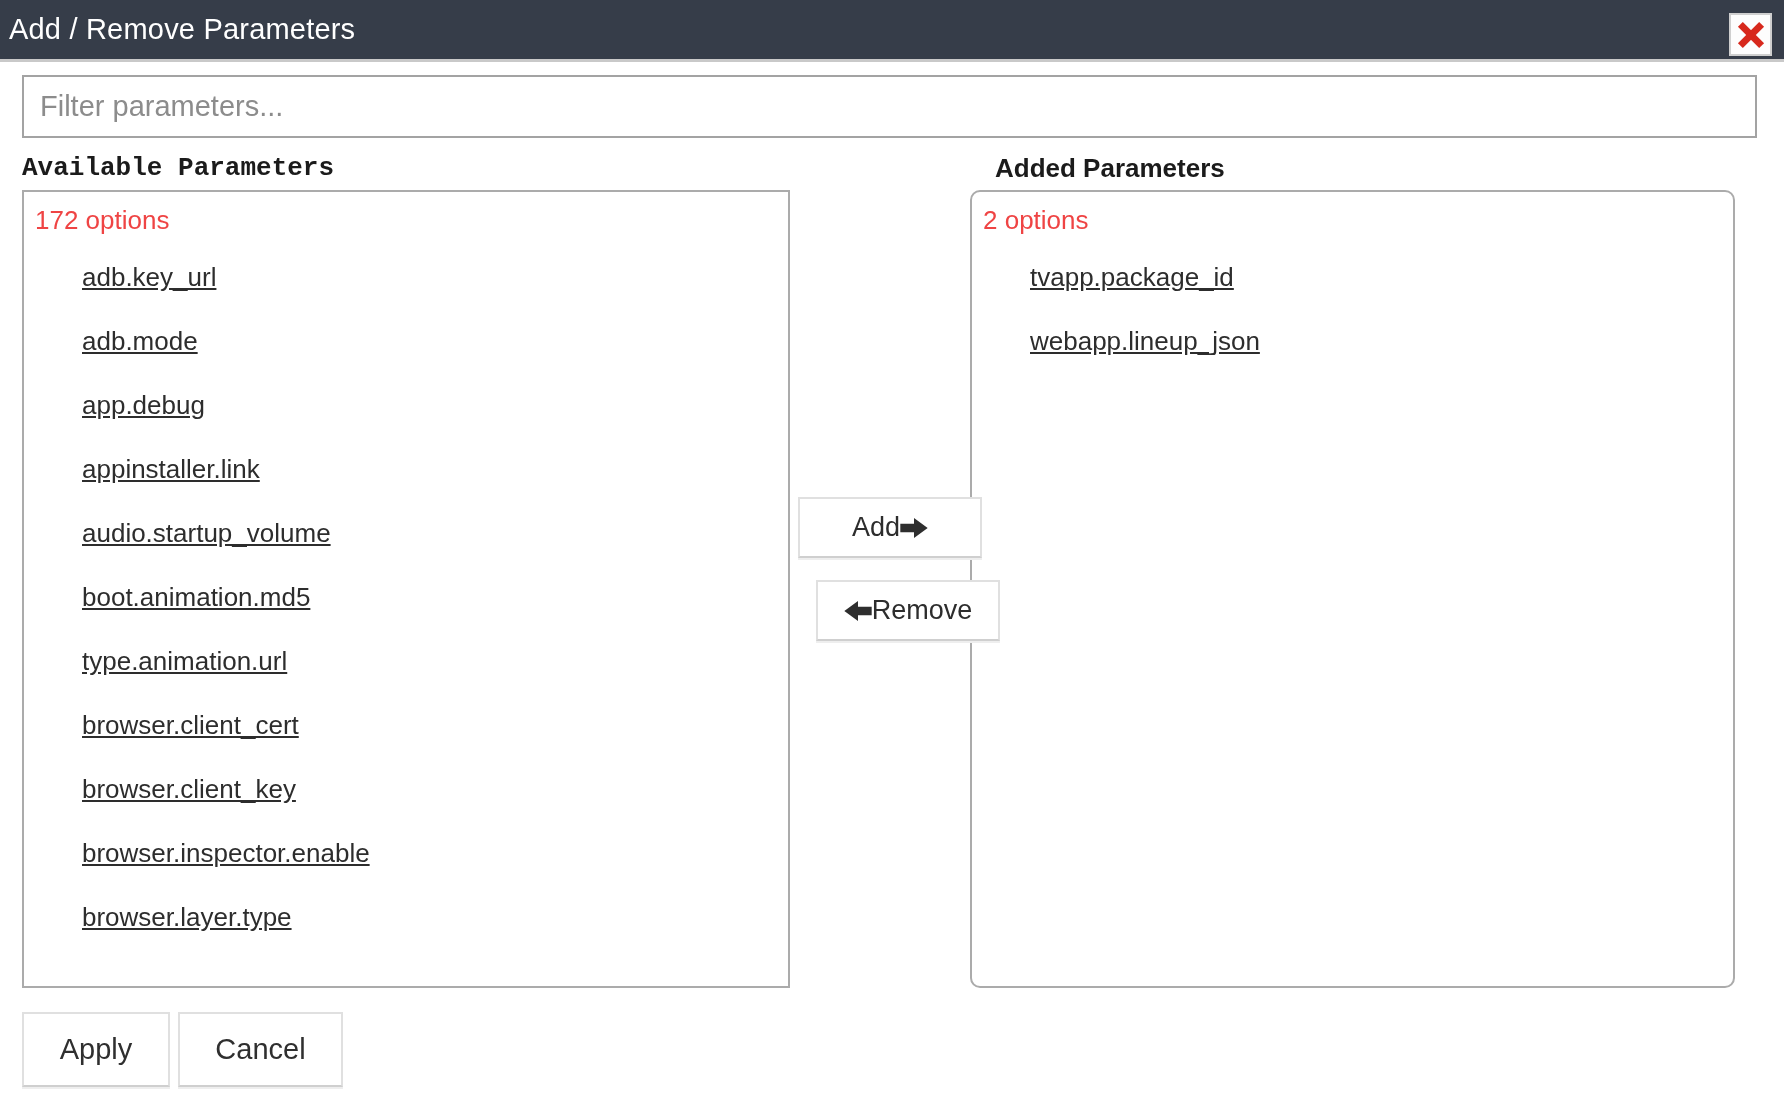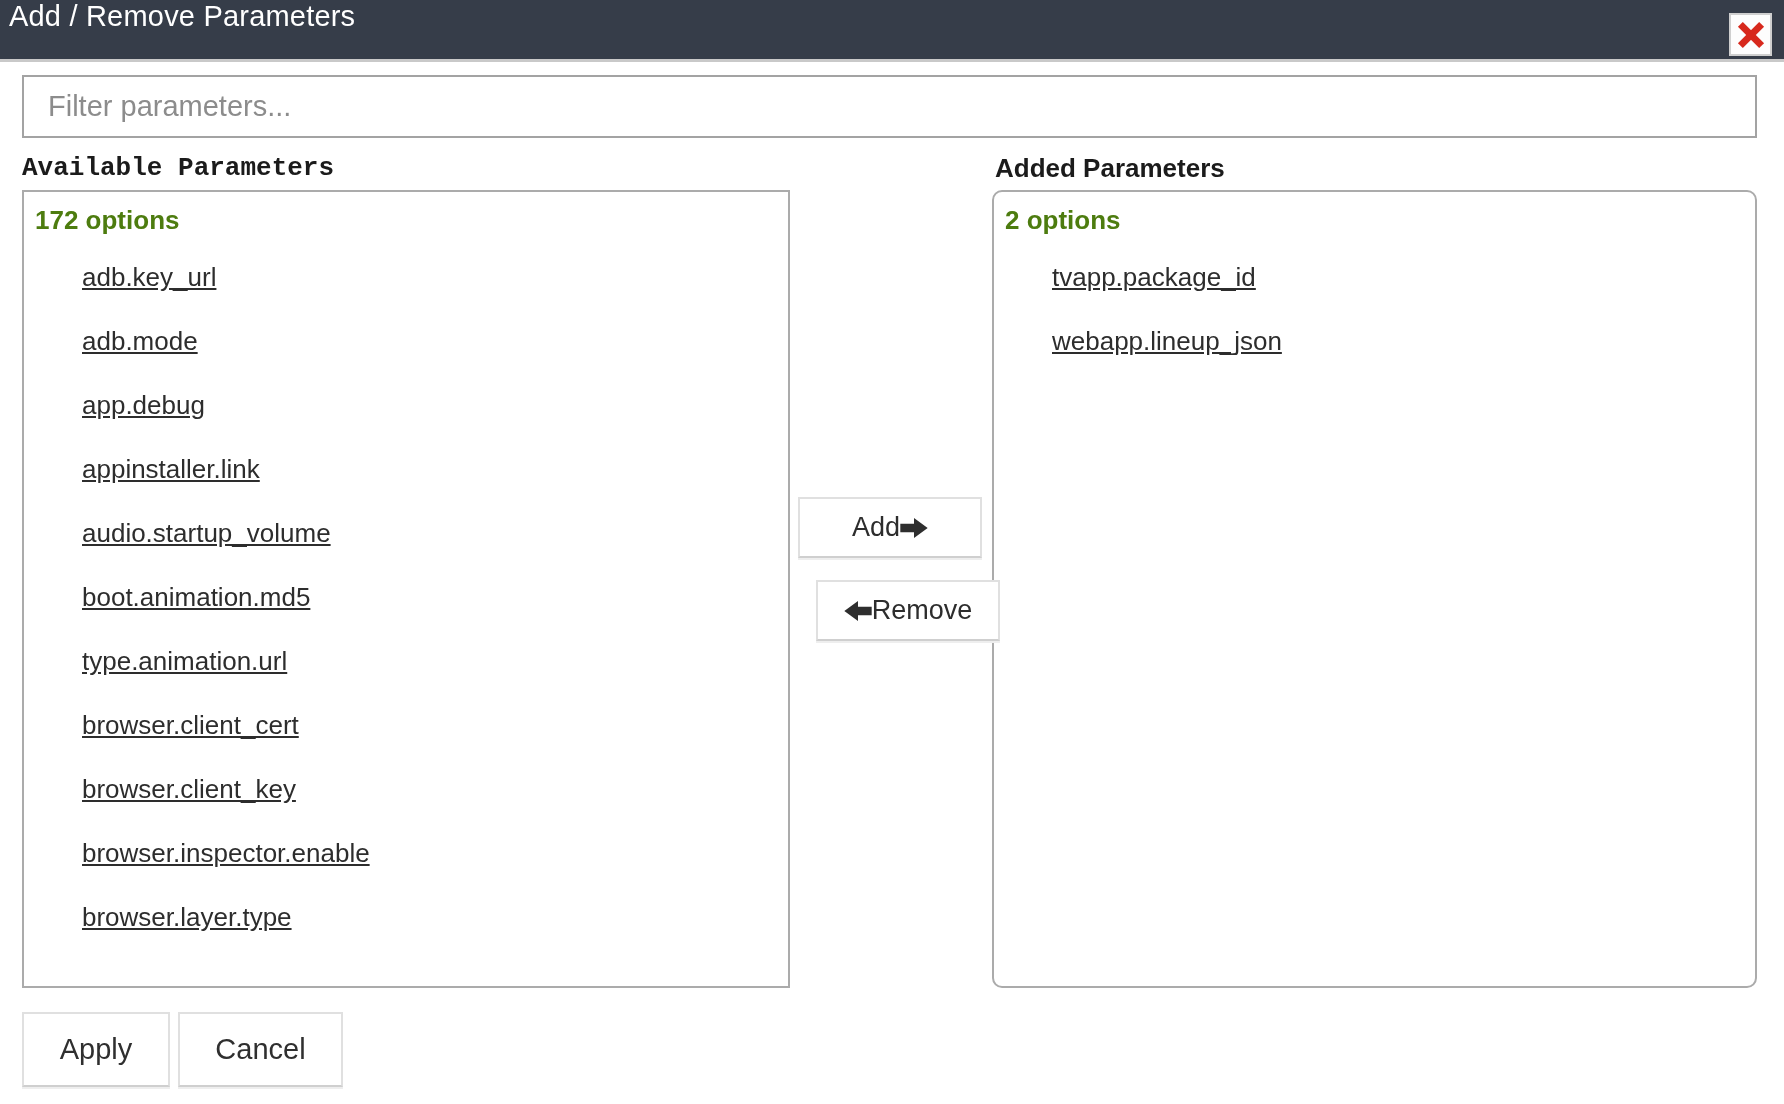--- a/index.html
+++ b/index.html
@@ -18,21 +18,21 @@
 
   
   .dialog-header {
     position: absolute;
     top: 0; left: 0;
     width: 1784px;
     height: 62px;
     background: #363d49;
     border-bottom: 3px solid #c9c9c9;
     display: flex;
-    align-items: flex-start;
+    align-items: center;
   }
   .dialog-title {
     color: #ffffff;
     font-size: 29px;
     font-weight: 400;
     padding-left: 9px;
     letter-spacing: 0.2px;
   }
   .close-btn {
     position: absolute;
@@ -54,21 +54,21 @@
   .filter-input {
     position: absolute;
     left: 22px;
     top: 75px;
     width: 1735px;
     height: 63px;
     border: 2px solid #a3a3a3;
     font-family: "Liberation Sans", sans-serif;
     font-size: 29px;
     color: #2d2d2d;
-    padding: 0 24px;
+    padding: 0 16px;
     background: #ffffff;
     outline: none;
   }
   .filter-input::placeholder { color: #8c8c8c; opacity: 1; }
 
   
   .col-label {
     position: absolute;
     top: 153px;
     font-size: 26px;
@@ -81,26 +81,26 @@
   
   .list-box {
     position: absolute;
     top: 190px;
     height: 798px;
     border: 2px solid #ababab;
     background: #ffffff;
     overflow: hidden;
   }
   .list-box.available { left: 22px; width: 768px; }
-  .list-box.added { left: 992px; width: 765px; border-radius: 10px; }
+  .list-box.added { left: 970px; width: 765px; border-radius: 10px; }
   .group-label {
     padding: 13px 0 9px 11px;
     font-size: 26px;
-    font-weight: 700;
-    color: #4d7c0f;
+    font-weight: 400;
+    color: #ef4444;
   }
   .list-option {
     height: 64px;
     line-height: 64px;
     padding-left: 58px;
     font-size: 26px;
     color: #2d2d2d;
     white-space: nowrap;
     cursor: default;
     text-decoration: underline;

